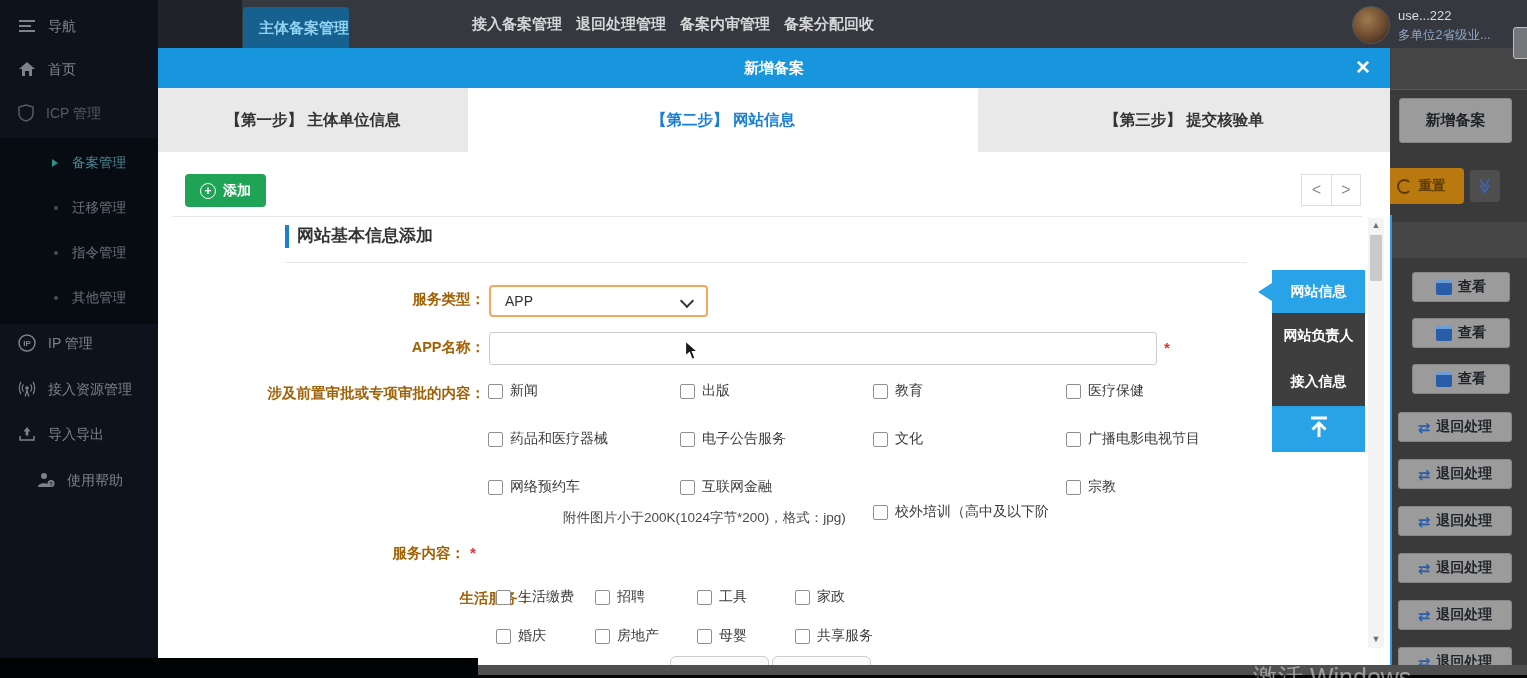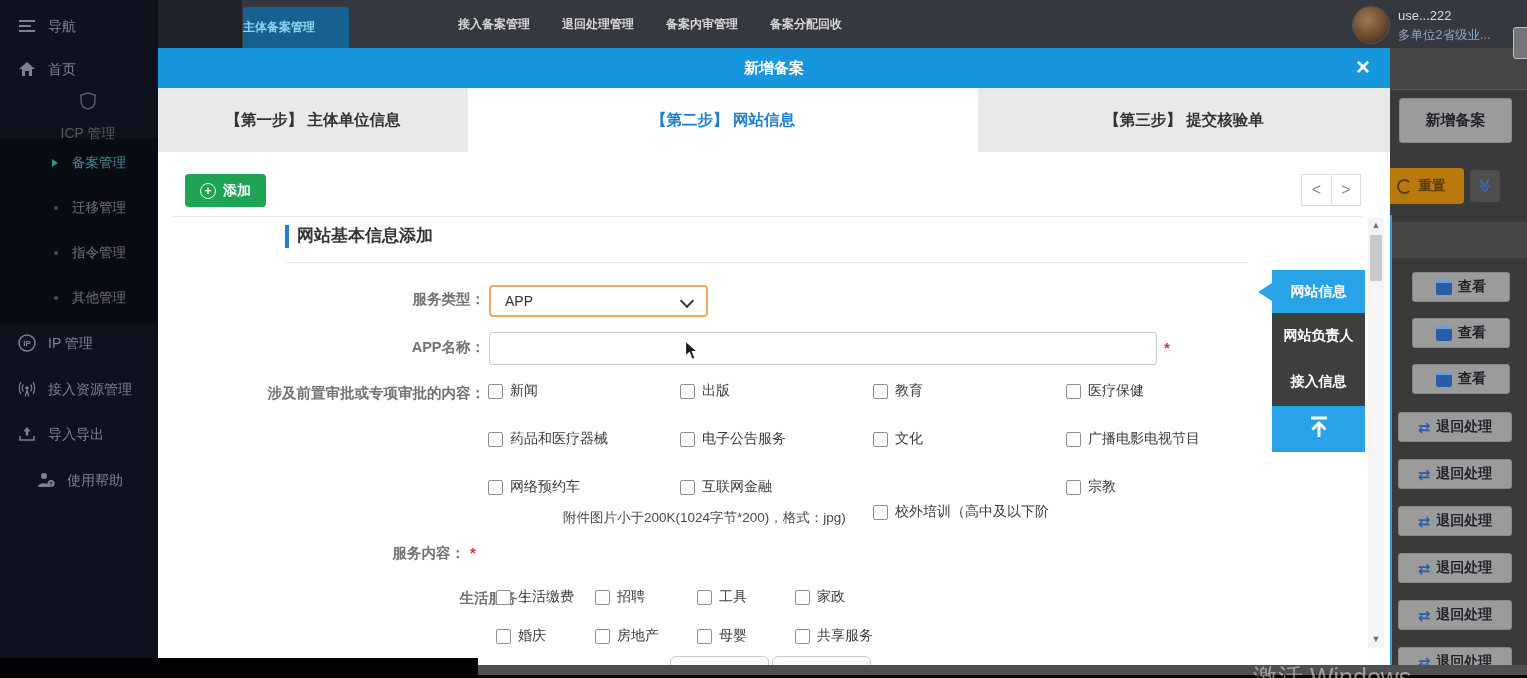--- a/index.html
+++ b/index.html
@@ -15,22 +15,22 @@
   .side-sub{padding-left:72px;font-size:13.5px;color:#6d727b;}
   .side-sub .dot{position:absolute;left:54px;width:4px;height:4px;border-radius:50%;background:#4a4f58;}
   .side-sub.active{color:#4e8795;}
   .side-sub.active .tri{position:absolute;left:52px;width:0;height:0;border-top:4px solid transparent;
        border-bottom:4px solid transparent;border-left:6px solid #2f9084;}
   .dimmed{color:#565b64;}
 
   
   .topbar{position:absolute;left:158px;top:0;width:1369px;height:48px;background:#35383e;z-index:2;}
   .top-dark{position:absolute;left:0;top:0;width:84px;height:48px;background:#1f2228;}
-  .top-tab{position:absolute;top:0;height:48px;line-height:48px;text-align:left;color:#d6d6d6;
-           font-size:12px;font-weight:bold;cursor:pointer;white-space:nowrap;}
+  .top-tab{position:absolute;top:0;height:48px;line-height:48px;text-align:right;color:#d6d6d6;
+           font-size:15px;font-weight:bold;cursor:pointer;white-space:nowrap;}
   .top-tab.active{top:7px;height:41px;line-height:41px;background:#16618f;color:#90d2f0;border-radius:4px 4px 0 0;}
   .avatar{position:absolute;width:36px;height:36px;border-radius:50%;
           background:radial-gradient(circle at 40% 35%,#a07a50 0%,#6b4a2e 55%,#2e2015 100%);border:1px solid #55565a;}
   .u-name{position:absolute;font-size:13px;color:#dcdcdc;white-space:nowrap;}
   .u-org{position:absolute;font-size:12.5px;color:#8fa6c4;white-space:nowrap;}
   .corner-box{position:absolute;border:1px solid #c0c0c0;background:#74767a;border-radius:3px 0 0 3px;}
 
   
   .bg-right{position:absolute;left:1390px;top:48px;width:137px;height:630px;background:#3a3a3a;z-index:1;}
   .bg-strip{position:absolute;left:1390px;top:48px;width:137px;height:41px;background:#454545;border-bottom:1px solid #585858;z-index:1;}
@@ -60,21 +60,21 @@
   .m-tab.active{background:#fff;color:#1b7fd3;}
   .add-btn{position:absolute;left:27px;top:126px;width:81px;height:33px;background:#1fa455;border-radius:4px;
            display:flex;align-items:center;justify-content:center;gap:7px;color:#fff;font-size:14px;font-weight:bold;cursor:pointer;}
   .plus-circle{width:14px;height:14px;border:1.5px solid #fff;border-radius:50%;display:flex;align-items:center;
                justify-content:center;font-size:12px;line-height:1;flex:none;}
   .pager-btn{position:absolute;top:126px;width:30px;height:32px;border:1px solid #ddd;background:#fff;color:#888;
              font-size:16px;display:flex;align-items:center;justify-content:center;cursor:pointer;box-sizing:border-box;}
   .hline{position:absolute;height:1px;background:#e8e8e8;}
   .sec-bar{position:absolute;left:127px;top:177px;width:4px;height:23px;background:#1b7fd3;}
   .sec-title{position:absolute;left:139px;top:176px;font-size:17px;font-weight:bold;color:#333;}
-  .form-label{position:absolute;text-align:right;font-weight:bold;font-size:14.5px;color:#737373;white-space:nowrap;}
+  .form-label{position:absolute;text-align:right;font-weight:bold;font-size:14.5px;color:#a16207;white-space:nowrap;}
   .sel{position:absolute;left:331px;top:237px;width:219px;height:32px;border:2px solid #f2a85f;border-radius:4px;
        box-sizing:border-box;background:#fff;font-size:14px;color:#333;display:flex;align-items:center;
        padding-left:14px;cursor:pointer;}
   .sel-arrow{position:absolute;right:14px;top:9px;width:8px;height:8px;border-right:2px solid #333;
              border-bottom:2px solid #333;transform:rotate(45deg);}
   .txt-input{position:absolute;border:1px solid #ccc;border-radius:3px;background:#fff;box-sizing:border-box;
              font-size:14px;color:#333;padding:0 10px;font-family:inherit;}
   .star{position:absolute;color:#e03131;font-size:15px;font-weight:bold;}
   .cbitem{position:absolute;display:flex;align-items:center;gap:7px;font-size:14px;color:#3b3b3b;height:18px;cursor:pointer;}
   .cb{width:15px;height:15px;border:1px solid #8f8f8f;border-radius:2px;background:#fff;box-sizing:border-box;flex:none;}
@@ -115,21 +115,21 @@
             <path d="M1 2h16M1 7h12M1 12h16" stroke="#7d838c" stroke-width="2" fill="none"></path>
           </svg></span>
       <span class="lbl">导航</span>
     </div>
     <div class="side-item" style="top:48px;">
       <span><svg width="18" height="16" viewBox="0 0 18 16">
             <path d="M9 1 L17 8 H14 V15 H11 V10 H7 V15 H4 V8 H1 Z" fill="#7d838c"></path>
           </svg></span>
       <span class="lbl">首页</span>
     </div>
-    <div class="side-item dimmed" style="top:92px;flex-direction:column;">
+    <div class="side-item dimmed" style="top:92px;">
       <span><svg width="16" height="18" viewBox="0 0 16 18">
             <path d="M8 1 L15 3 V9 C15 13 12 16 8 17 C4 16 1 13 1 9 V3 Z" fill="none" stroke="#565b64" stroke-width="1.5"></path>
           </svg></span>
       <span class="lbl">ICP 管理</span>
     </div>
 
     <div class="side-item side-sub active" style="top:141px;">
       <span class="tri"></span>
       <span class="lbl">备案管理</span>
     </div>

